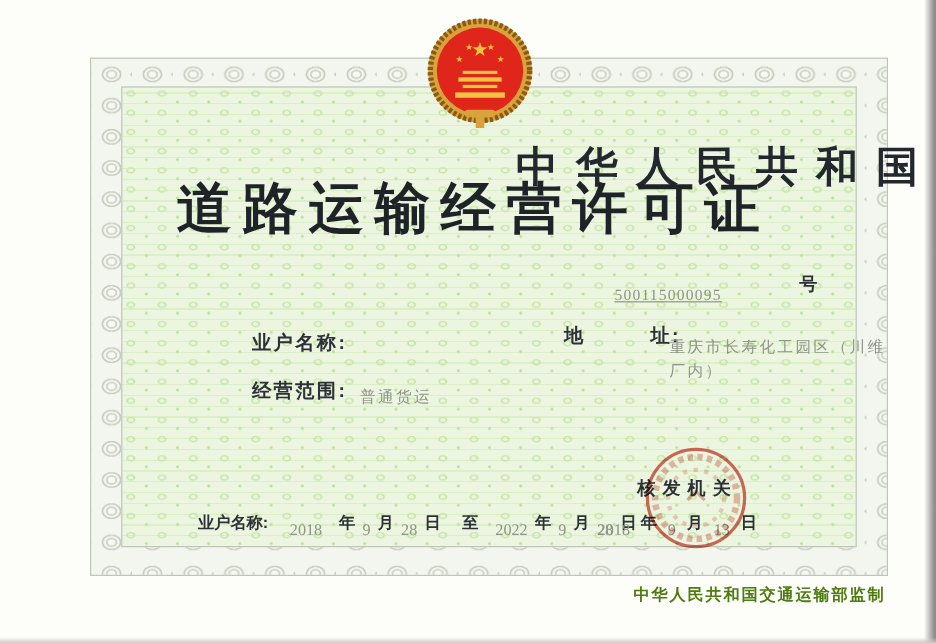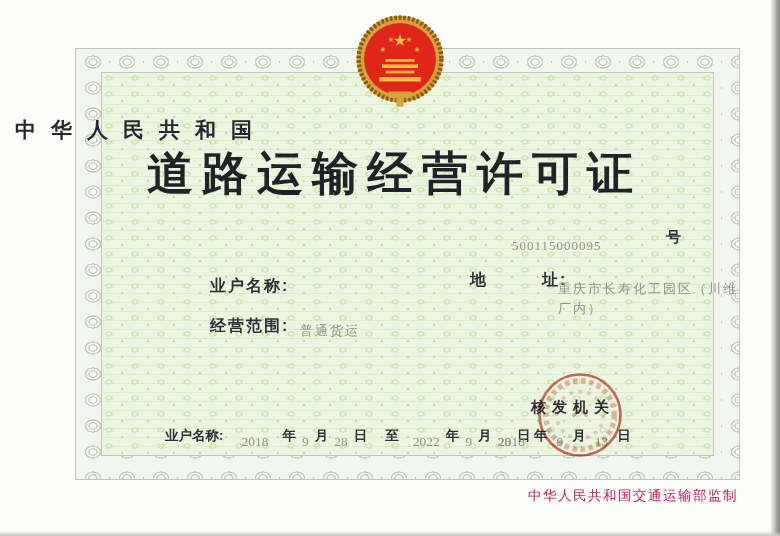--- a/index.html
+++ b/index.html
@@ -29,48 +29,48 @@
     position:absolute;left:25px;top:23px;right:25px;bottom:23px;
     border:1px solid #bfc6b8;
     background-color:#ecf5e0;
     background-image:
       radial-gradient(ellipse 5px 3.5px at 7px 5px,transparent 0 2px,#c7e6a4 2.5px 3.2px,transparent 4.2px),
       radial-gradient(circle 1.4px at 20px 12px,#bfe29a 0 1px,transparent 1.5px),
       repeating-linear-gradient(0deg,transparent 0 8px,rgba(185,222,145,.30) 8px 9px);
     background-size:26px 16px,26px 16px,auto;
   }
   .abs{position:absolute;}
-  .t1{left:0;right:0;top:116px;text-align:left;font-weight:bold;
-      font-size:21px;letter-spacing:15px;text-indent:15px;color:#23282e;}
+  .t1{left:0;right:0;top:116px;text-align:right;font-weight:bold;
+      font-size:35px;letter-spacing:15px;text-indent:15px;color:#23282e;}
   .t2{left:0;right:0;top:143px;text-align:center;font-weight:bold;
       font-size:46px;letter-spacing:9px;text-indent:9px;color:#1e2327;}
   .lbl{font-weight:bold;color:#2b3136;font-size:16px;letter-spacing:2px;white-space:nowrap;}
   .val{font-family:"Liberation Serif","DejaVu Serif",serif;color:#8e9488;
        font-size:13px;letter-spacing:2px;}
   .lic-prefix{left:390px;top:228px;font-size:14px;font-weight:bold;letter-spacing:3px;color:#2b3136;}
-  .lic-number{left:512px;top:238px;font-size:13px;letter-spacing:1px;}
+  .lic-number{left:512px;top:238px;font-size:13px;letter-spacing:1px;text-decoration:underline;}
   .lic-suffix{left:666px;top:228px;font-size:15px;font-weight:bold;color:#2b3136;}
   .owner-label{left:210px;top:270px;margin-top:6px;}
   .owner-value{left:298px;top:280px;}
   .addr-label{left:470px;top:270px;}
   .addr-value{left:558px;top:279px;width:192px;line-height:20px;}
   .scope-label{left:210px;top:316px;}
   .scope-value{left:300px;top:322px;}
   .issuer-label{left:531px;top:398px;font-size:15px;letter-spacing:6px;}
   .daterow{display:flex;align-items:flex-start;font-size:13.5px;}
   .daterow .u{font-weight:bold;color:#2b3136;}
   .daterow .n{font-family:"Liberation Serif","DejaVu Serif",serif;color:#8e9488;
               position:relative;top:7px;}
   .valid-row{left:165px;top:427px;}
   .valid-row span{margin-right:6px;}
   .valid-row .g1{margin-right:18px;} .valid-row .g2{margin-right:14px;}
   .issue-row{left:498px;top:427px;}
   .issue-row span{margin-right:9px;}
-  .footer{left:528px;top:487px;font-size:13.5px;font-weight:normal;
-          letter-spacing:1.5px;color:#be185d;}
+  .footer{left:528px;top:487px;font-size:13.5px;font-weight:bold;
+          letter-spacing:1.5px;color:#4d7c0f;}
   .emblem{left:355px;top:14px;width:90px;height:99px;}
   .seal{left:535px;top:370px;width:90px;height:90px;opacity:.82;mix-blend-mode:multiply;}
 </style>
 </head>
 <body>
 
 <div class="cert">
 
   <div class="frame">
     <div class="inner"></div>

